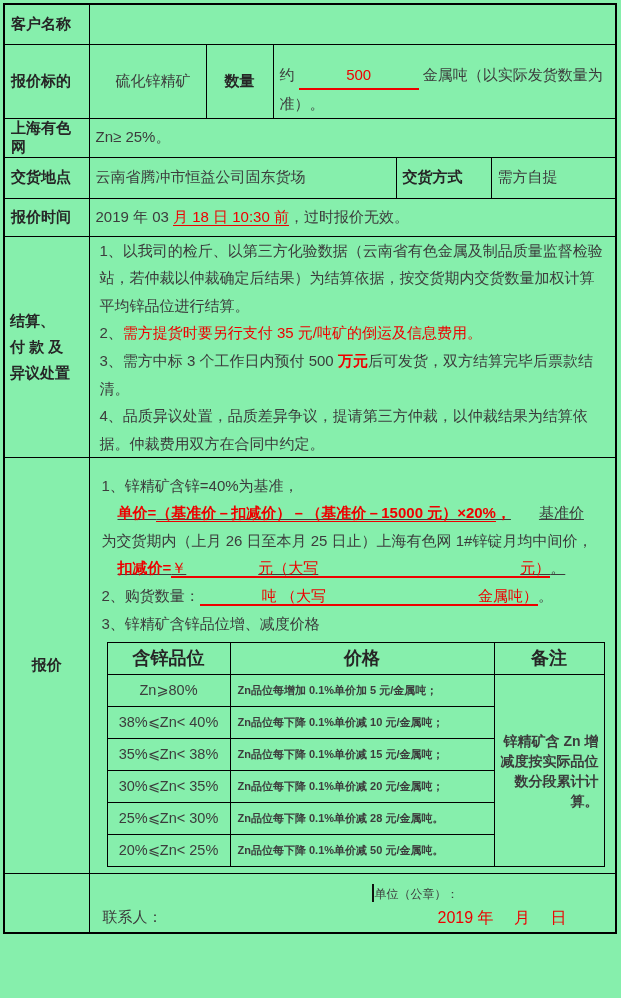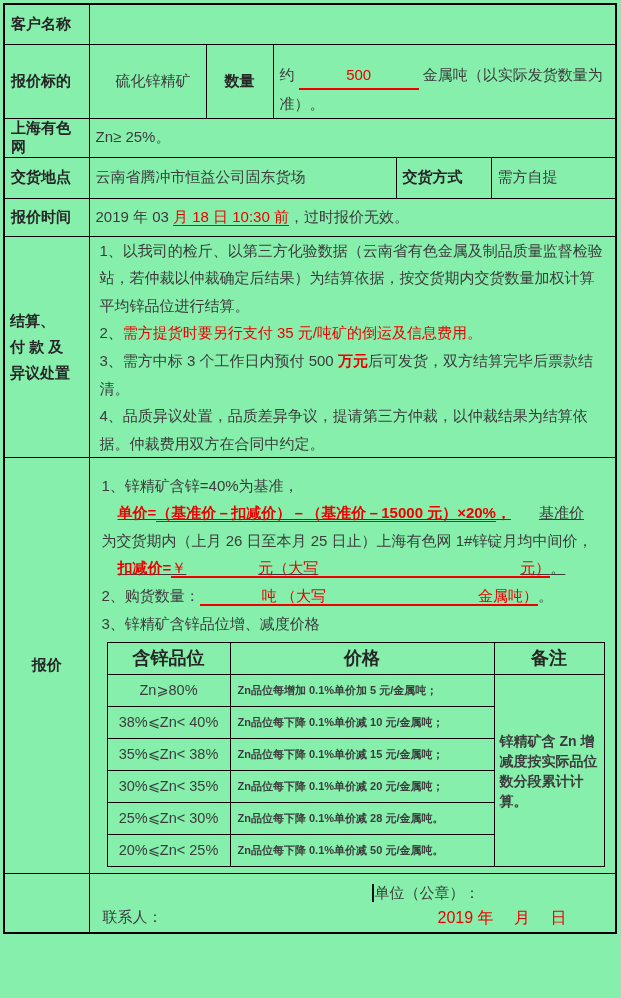--- a/index.html
+++ b/index.html
@@ -24,23 +24,23 @@
   .gap{display:inline-block;}
   .blank{display:inline-block;border-bottom:2px solid var(--red,#ee0000);text-align:center;
          color:var(--red,#ee0000);}
   .stack-line{display:block;text-align:left;line-height:26px;}
   table.grades{border-collapse:collapse;margin:5px 0 0 5px;width:497px;table-layout:fixed;}
   table.grades th, table.grades td{border:1px solid var(--border,#000);overflow:hidden;}
   table.grades th{height:29px;font-size:18px;color:var(--label,#262626);text-align:center;}
   table.grades td{height:29px;}
   td.grade{font-size:14.5px;text-align:center;}
   td.price{font-size:11px;font-weight:600;padding-left:7px;}
-  td.remark{font-size:14px;font-weight:600;text-align:left;line-height:20px;padding:0 5px;}
+  td.remark{font-size:14px;font-weight:600;text-align:right;line-height:20px;padding:0 5px;}
   .footer-cell{vertical-align:top;padding:0;}
-  .unit-line{padding:9px 0 0 276px;font-size:15px;}
+  .unit-line{padding:9px 0 0 276px;font-size:12px;}
   .contact-line{position:relative;margin-top:5px;padding-left:7px;font-size:15px;height:24px;}
   .date{position:absolute;left:342px;top:0;color:var(--red,#ee0000);font-size:16px;text-align:center;}
   .caret{display:inline-block;width:0;height:18px;border-left:2px solid #111;
          vertical-align:-4px;margin-right:1px;}
   .indent{padding-left:16px;text-decoration:underline;}
 </style>
 </head>
 <body>
 
 <div class="page">

